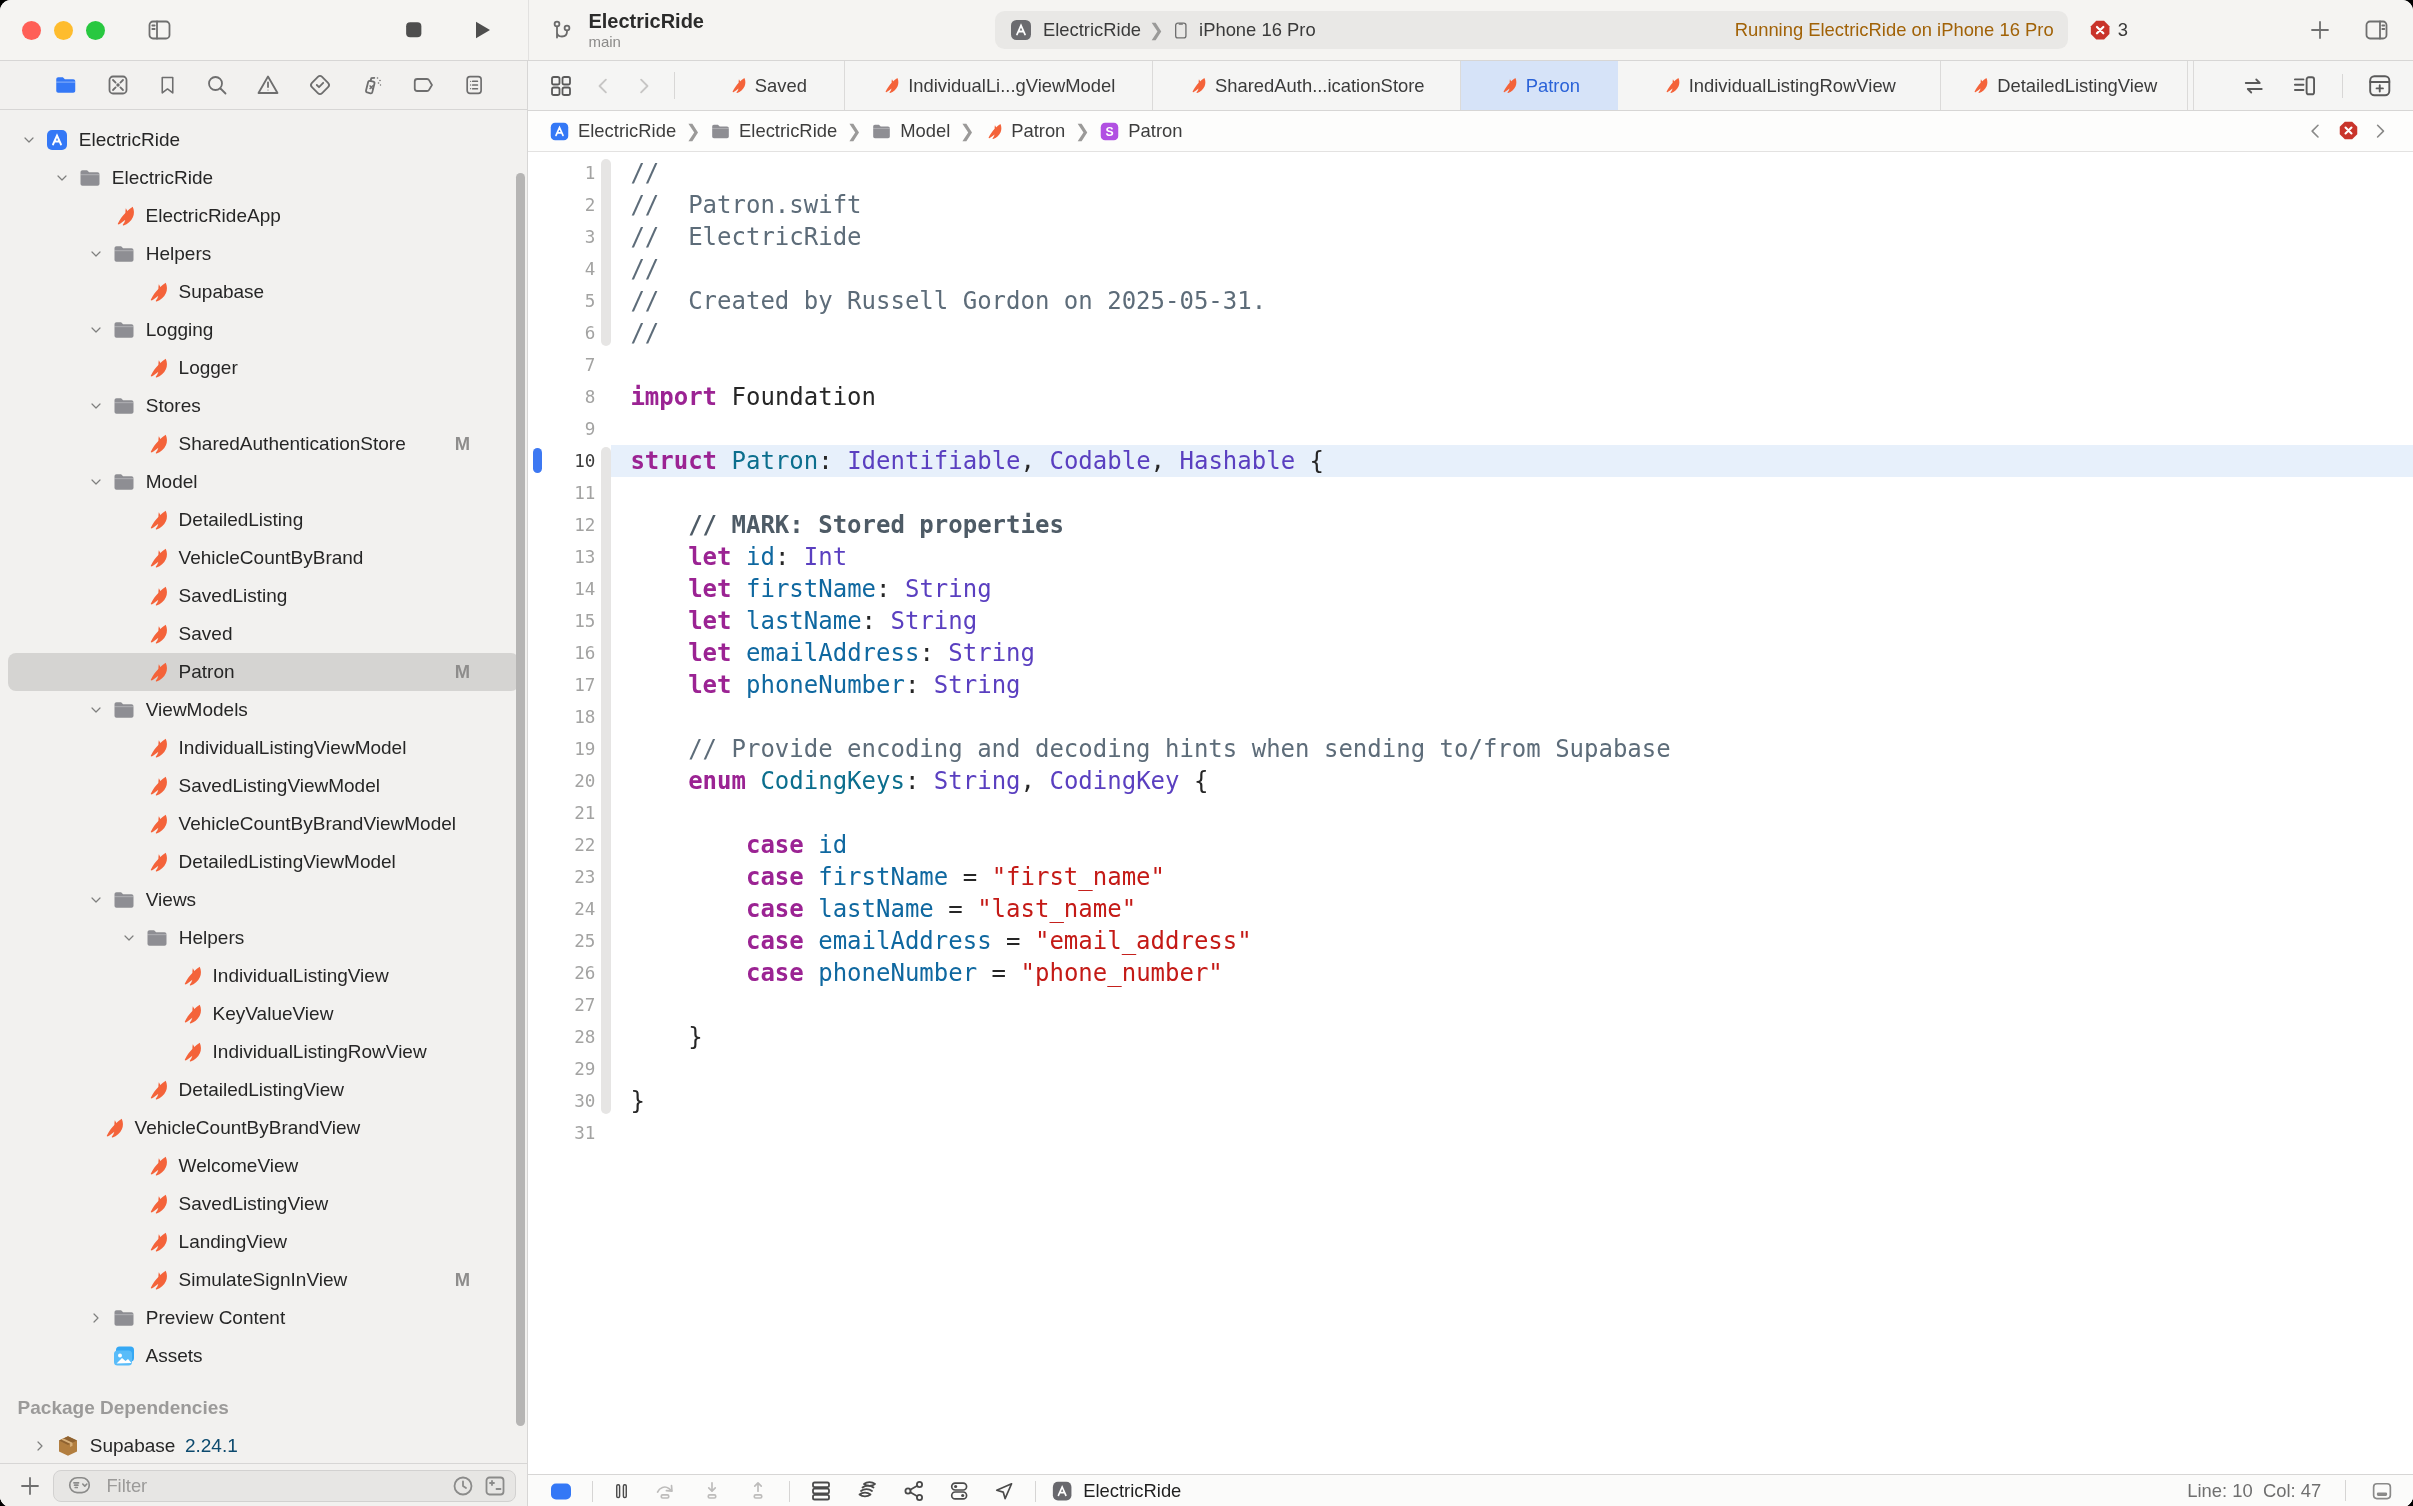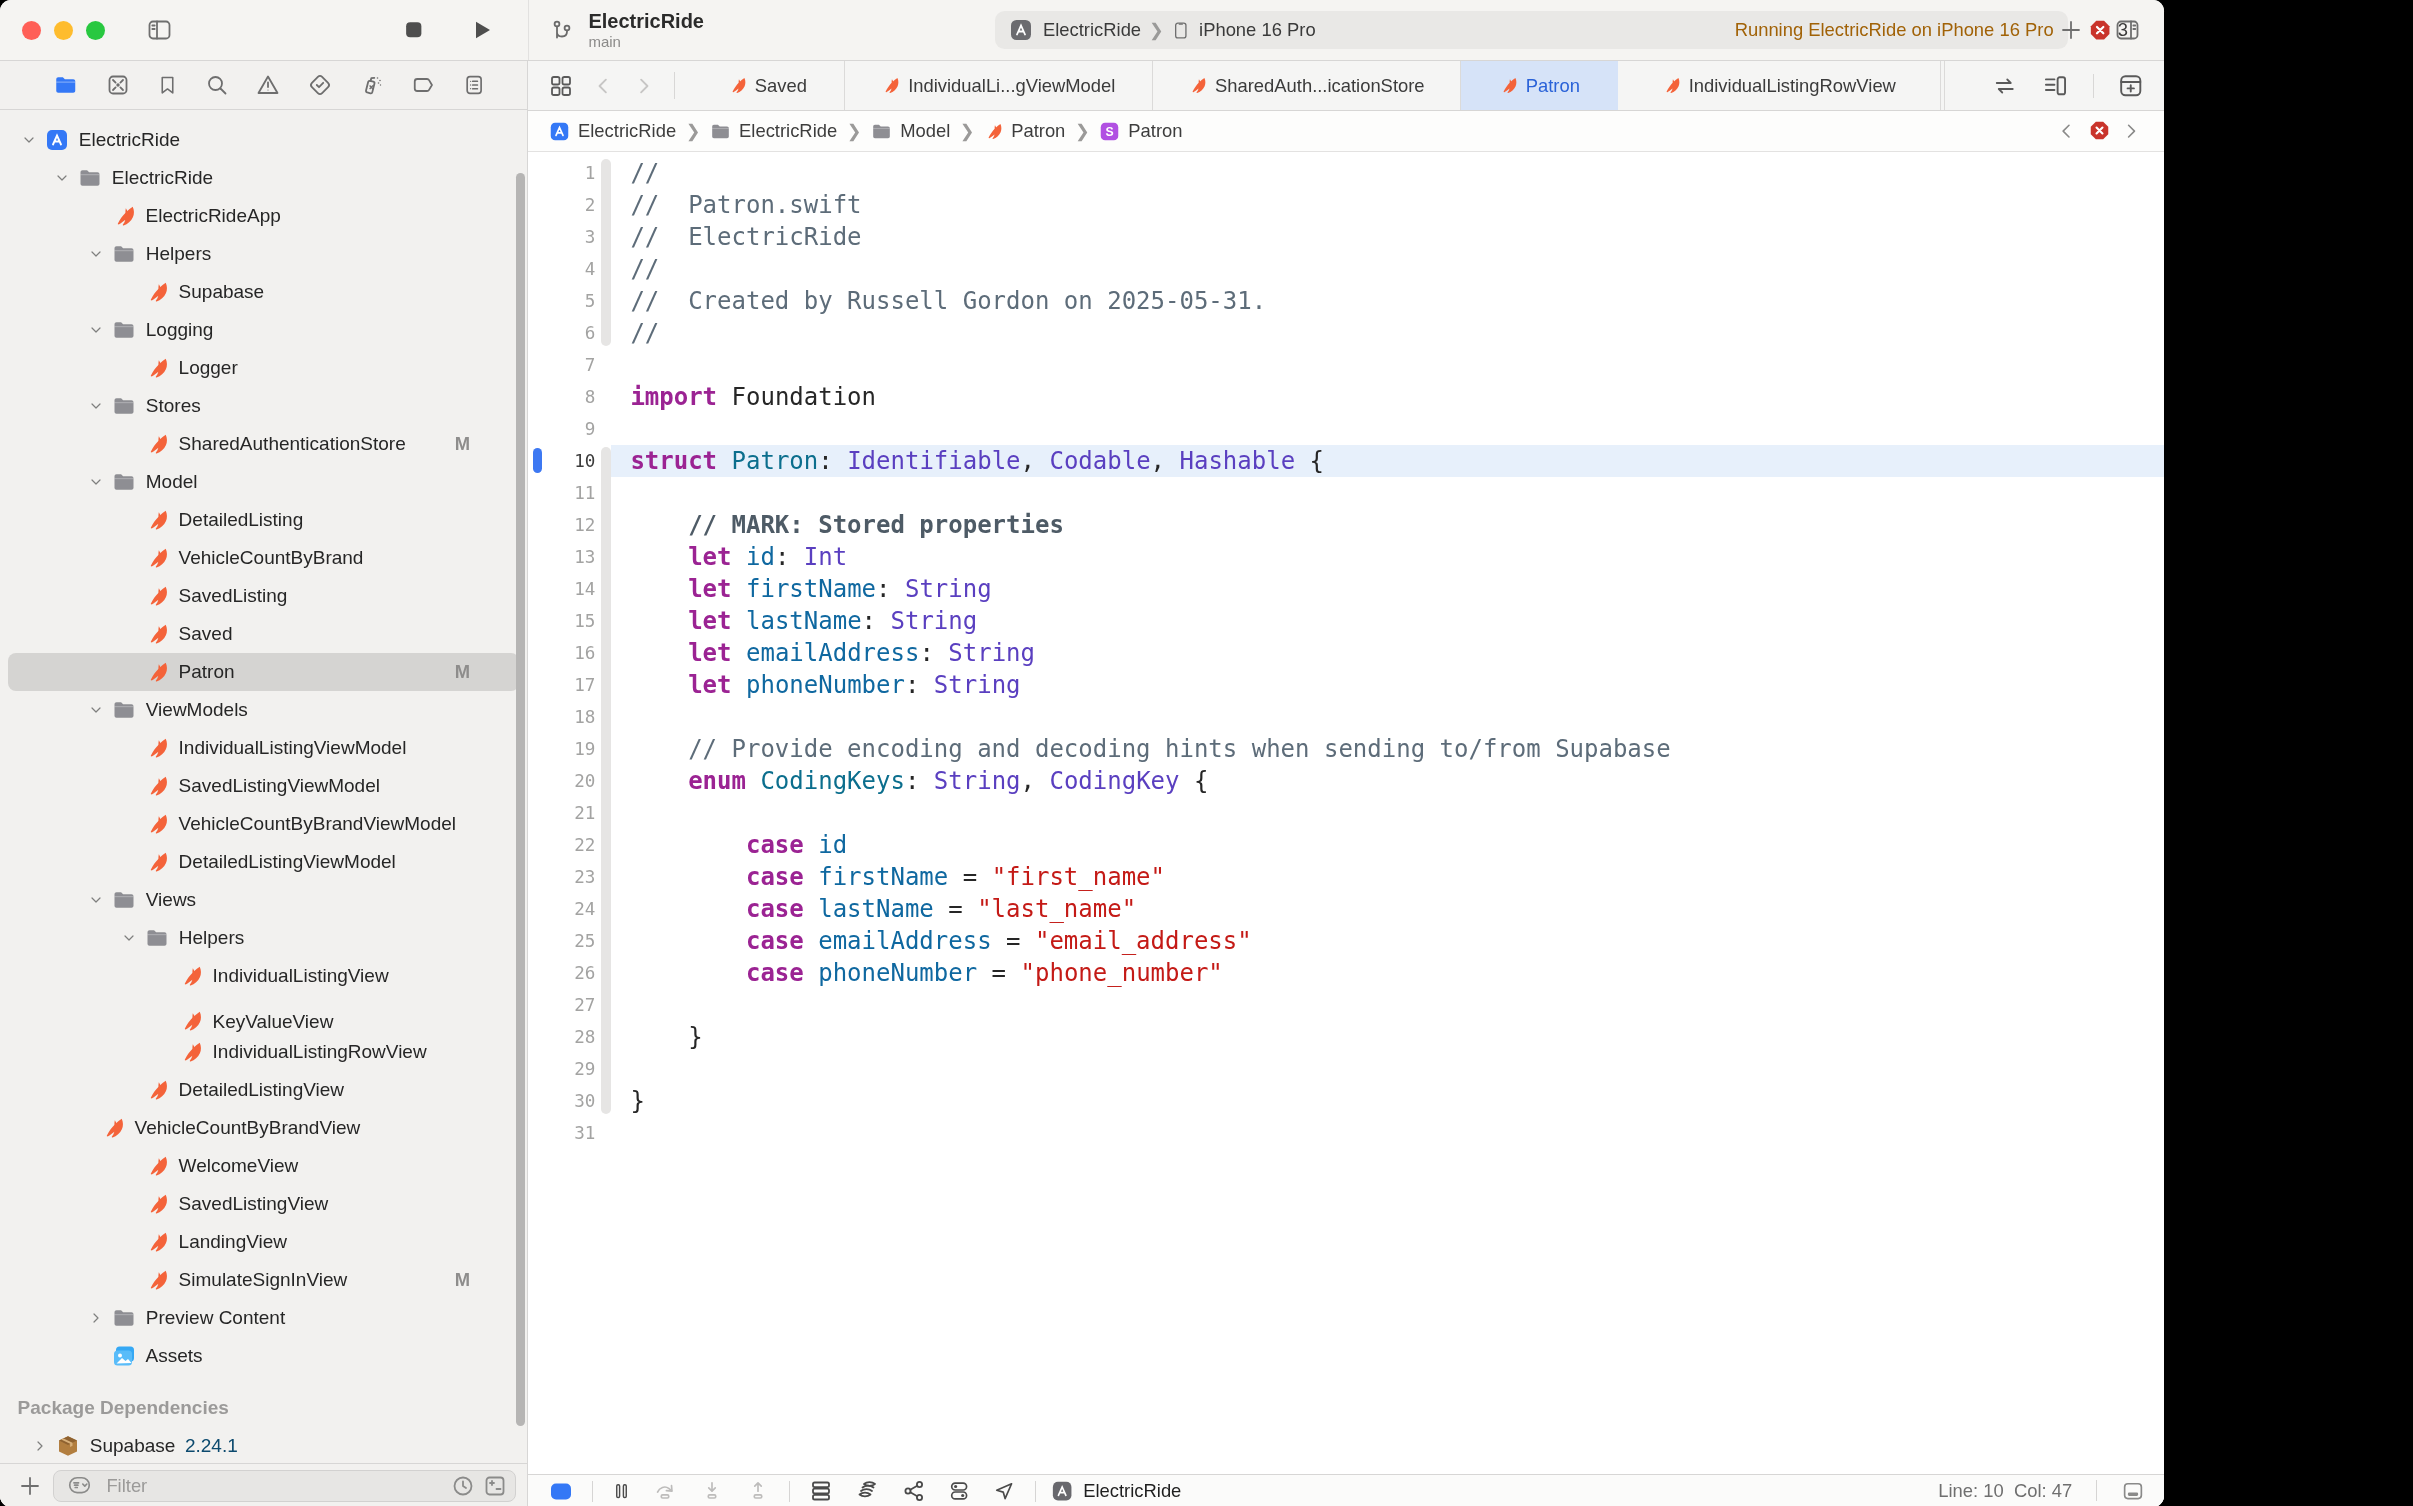--- a/index.html
+++ b/index.html
@@ -1,17 +1,17 @@
 <!DOCTYPE html>
 <html style="font-size:12.8px"><head>
 <meta charset="utf-8">
 <style>
   html,body{margin:0;padding:0;}
   body{width:2413px;height:1507px;background:#000;font-family:"Liberation Sans",sans-serif;-webkit-font-smoothing:antialiased;}
-  .window{width:2164px;height:1507px;border-radius:11.2px;overflow:hidden;background:#fff;display:flex;flex-direction:column;position:relative;}
+  .window{width:2413px;height:1507px;border-radius:11.2px;overflow:hidden;background:#fff;display:flex;flex-direction:column;position:relative;}
 
   
   .titlebar{height:60px;background:#f5f4f2;border-bottom:0.8px solid #d7d6d5;display:flex;flex:none;}
   .tb-left{width:528px;flex:none;display:flex;align-items:center;border-right:0.8px solid #e2e1e0;}
   .dot{width:19px;height:19px;border-radius:50%;flex:none;}
   .dot.r{background:#ff5f57;margin-left:22.3px;}
   .dot.y{background:#febc2e;margin-left:12.8px;}
   .dot.g{background:#28c840;margin-left:12.8px;}
   .tb-ic{display:flex;align-items:center;justify-content:center;flex:none;}
   .tb-right{flex:1;display:flex;align-items:center;position:relative;}
@@ -494,21 +494,21 @@
           </div>
           <div class="trow" style="padding-left: 179px;">
             <span class="tb-ic">
               <svg width="24" height="24" viewBox="0 0 20 20">
                 <path fill="#f4633a" d="M17.3 2.2c-3.6 2.4-7 5.6-9.6 9.3-1.1 1.6-2.1 3.2-2.8 4.8-.2.5.3.9.7.7 1.9-.9 3.8-2.2 5.5-3.8-.3 1.4-1 2.7-2 3.9-.3.4.1.9.6.8 3.3-1 6.2-3.5 7.8-7 1.1-2.6 1.1-5.8-.2-8.7z"></path>
                 <path fill="#f4633a" d="M11.5 3.5c1.6 2.4 2.6 5 2.9 7.5l-2.2 1.7c-1-2.9-1.3-6.2-.7-9.2z"></path>
               </svg>
             </span>
             <span class="lbl">IndividualListingView</span>
           </div>
-          <div class="trow" style="padding-left: 179px; align-items: flex-end;">
+          <div class="trow" style="padding-left: 179px;">
             <span class="tb-ic">
               <svg width="24" height="24" viewBox="0 0 20 20">
                 <path fill="#f4633a" d="M17.3 2.2c-3.6 2.4-7 5.6-9.6 9.3-1.1 1.6-2.1 3.2-2.8 4.8-.2.5.3.9.7.7 1.9-.9 3.8-2.2 5.5-3.8-.3 1.4-1 2.7-2 3.9-.3.4.1.9.6.8 3.3-1 6.2-3.5 7.8-7 1.1-2.6 1.1-5.8-.2-8.7z"></path>
                 <path fill="#f4633a" d="M11.5 3.5c1.6 2.4 2.6 5 2.9 7.5l-2.2 1.7c-1-2.9-1.3-6.2-.7-9.2z"></path>
               </svg>
             </span>
             <span class="lbl">KeyValueView</span>
           </div>
           <div class="trow" style="padding-left: 179px;">
             <span class="tb-ic">

